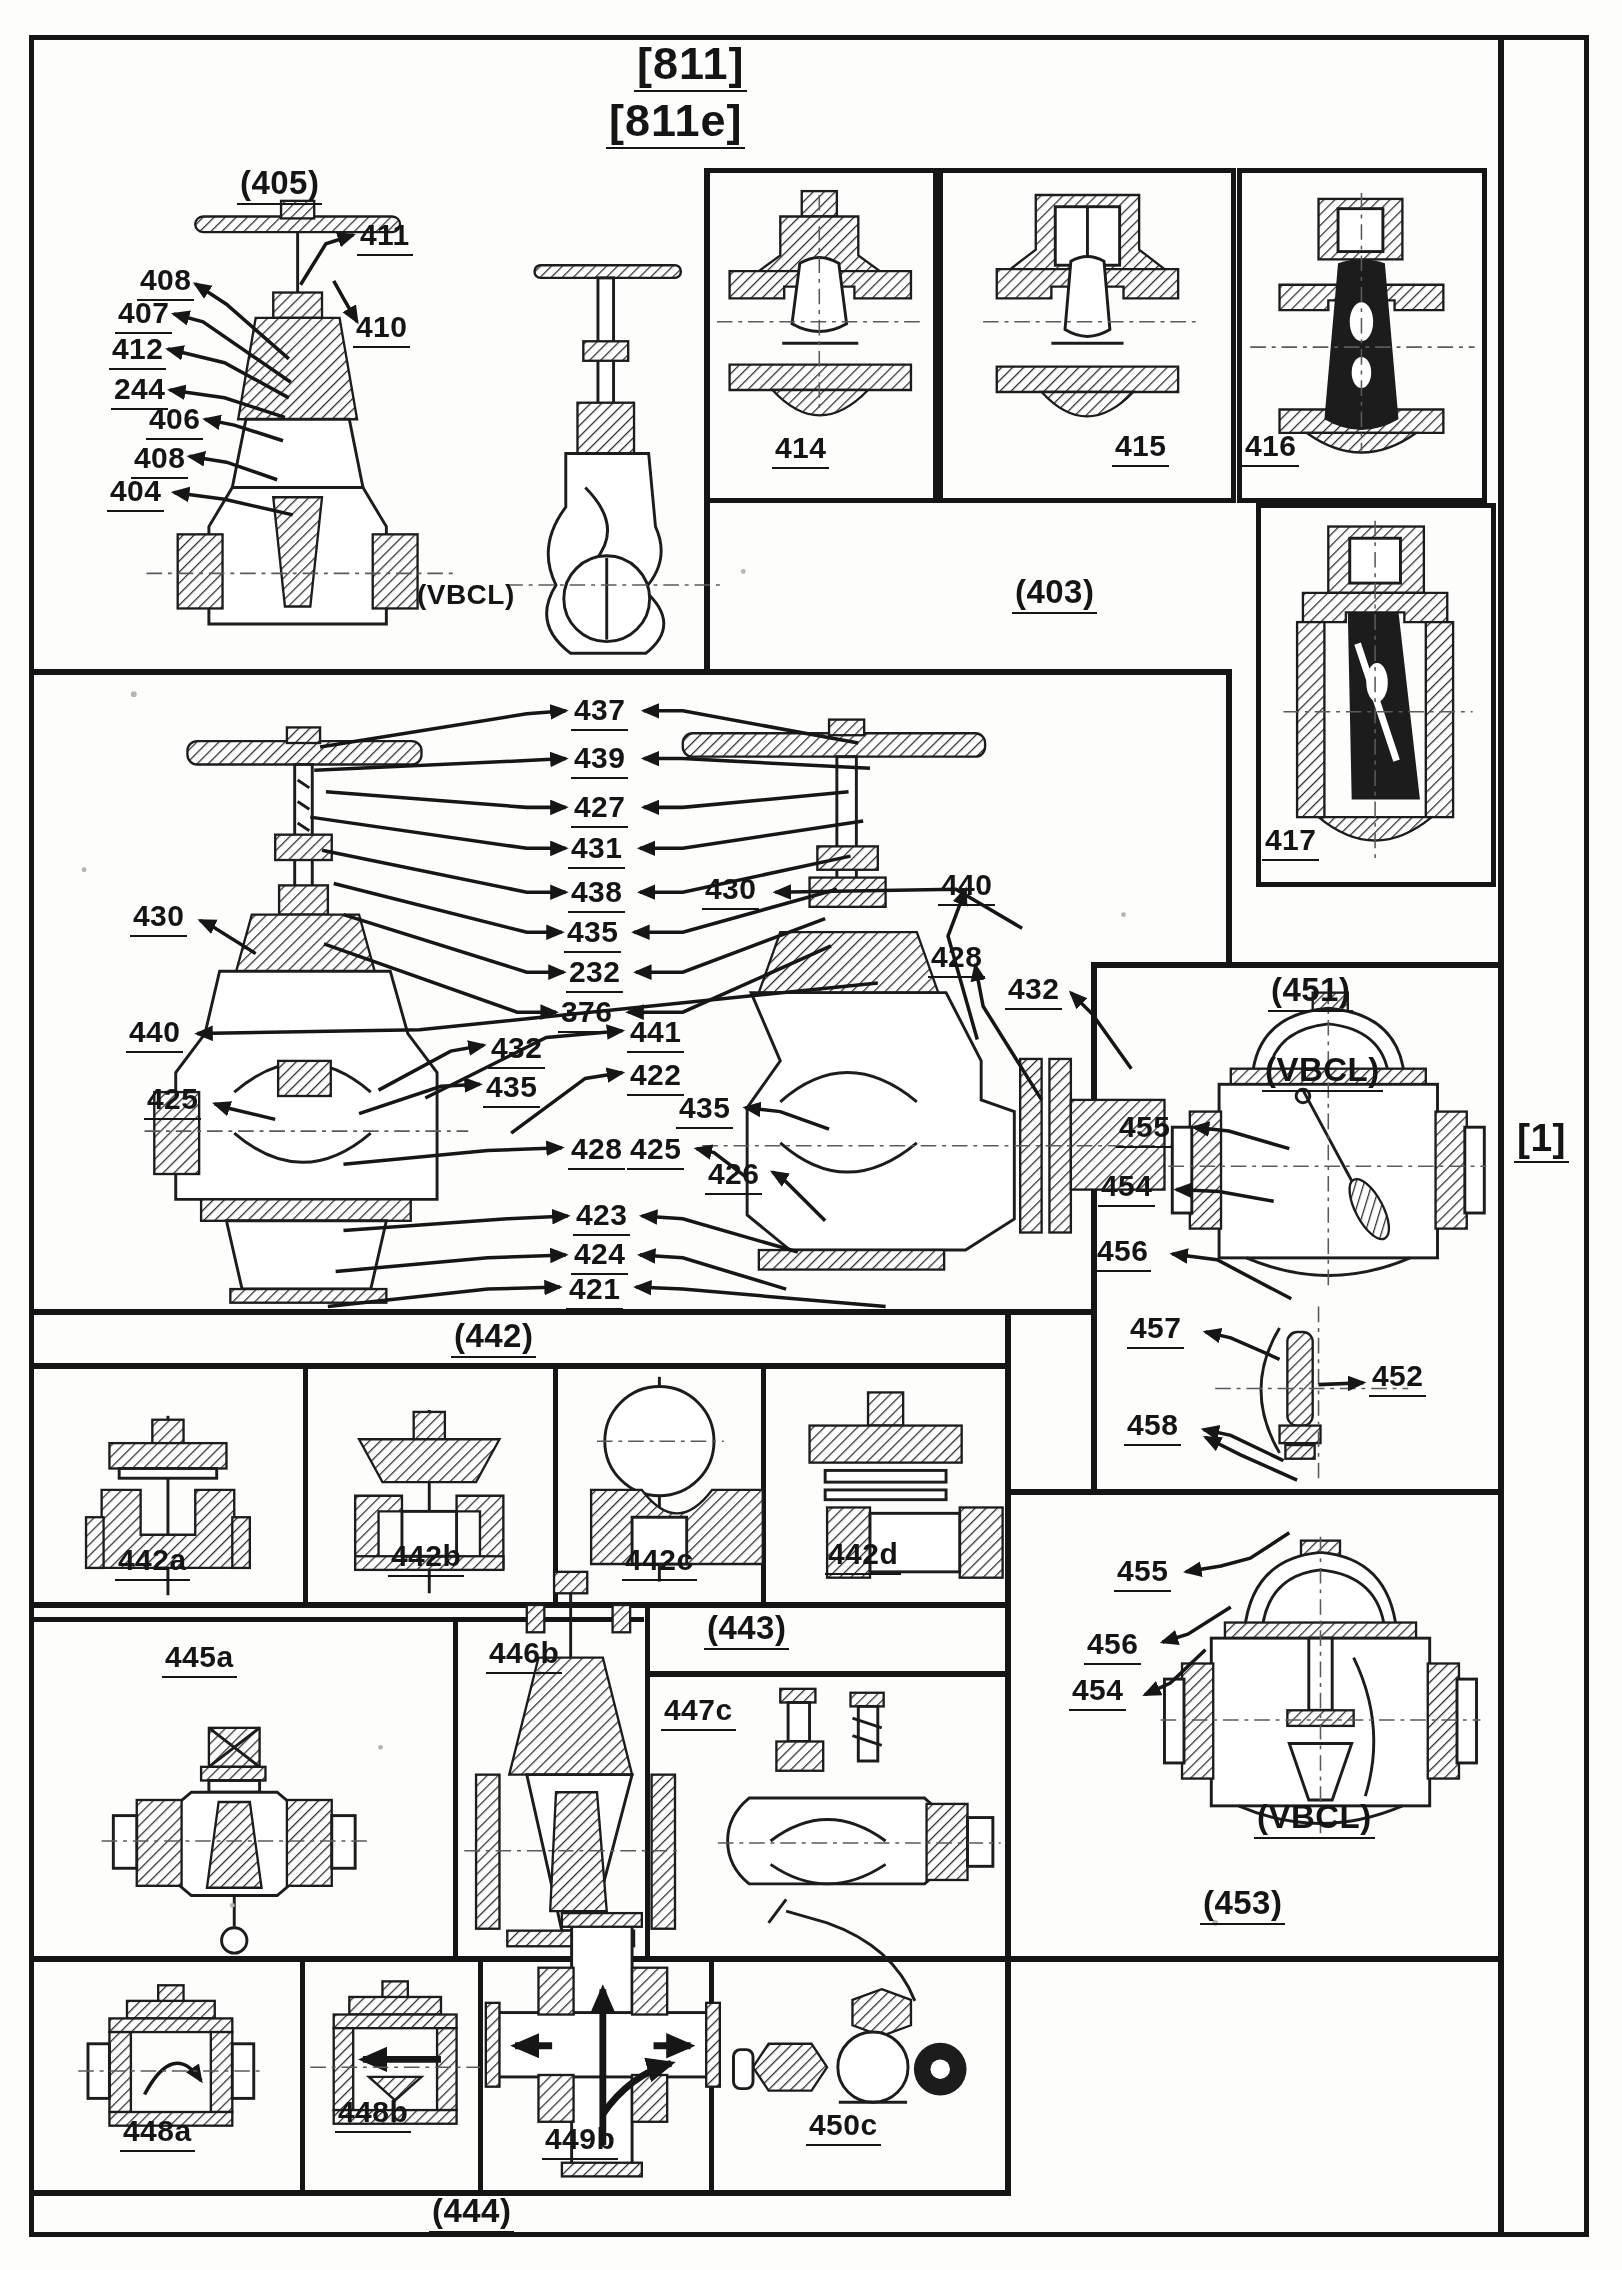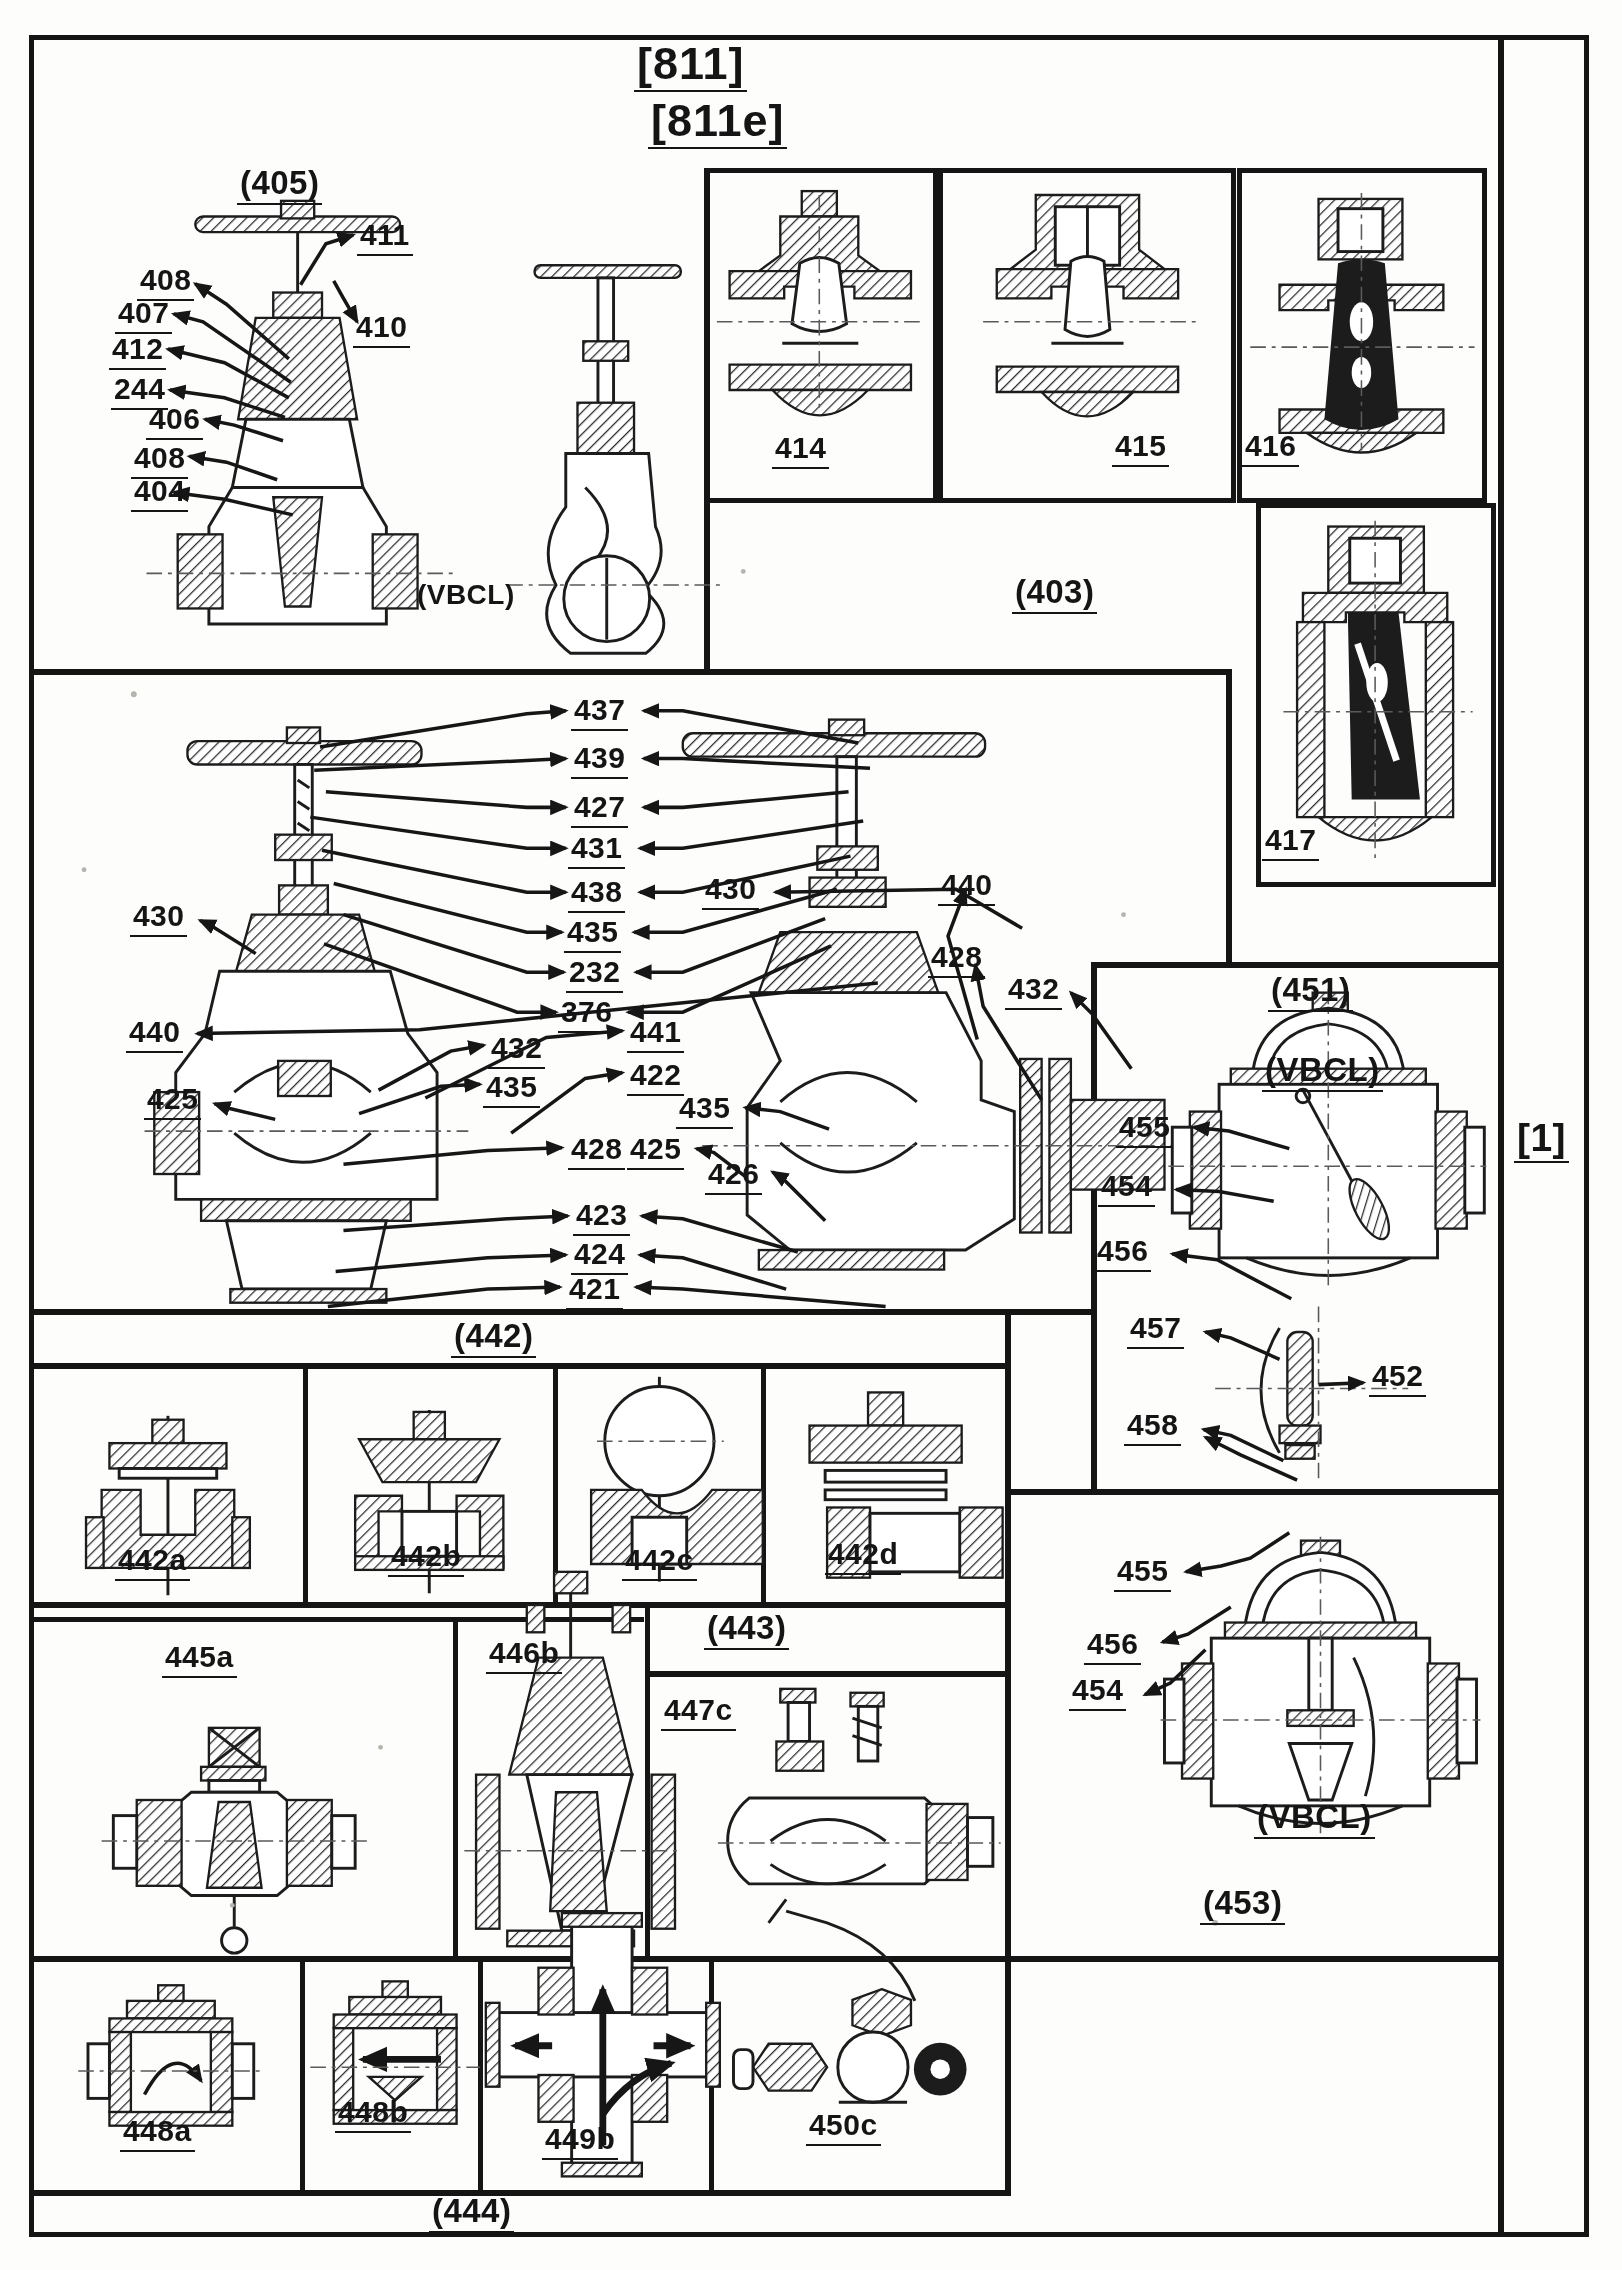--- a/index.html
+++ b/index.html
@@ -441,33 +441,33 @@
     <circle cx="552" cy="1716" r="3" class="spk"></circle>
       <circle cx="390" cy="1792" r="2.5" class="spk"></circle>
     <circle cx="1246" cy="1972" r="3" class="spk"></circle>
       <circle cx="762" cy="586" r="2.5" class="spk"></circle>
     <circle cx="1152" cy="938" r="2.5" class="spk"></circle>
       <circle cx="238" cy="1954" r="2.5" class="spk"></circle>
   </g>
 </svg>
 
 <div class="co big" style="left:634px;top:41px">[811]</div>
-<div class="co big" style="left:648px;top:98px">[811e]</div>
+<div class="co big" style="left:606px;top:98px">[811e]</div>
 <div class="co" style="left:1514px;top:1118px;font-size:39px">[1]</div>
 
 <div class="co ttl" style="left:237px;top:166px">(405)</div>
 <div class="co" style="left:357px;top:220px">411</div>
 <div class="co" style="left:353px;top:312px">410</div>
 <div class="co" style="left:137px;top:265px">408</div>
 <div class="co" style="left:115px;top:298px">407</div>
 <div class="co" style="left:109px;top:334px">412</div>
 <div class="co" style="left:111px;top:374px">244</div>
 <div class="co" style="left:146px;top:404px">406</div>
 <div class="co" style="left:131px;top:443px">408</div>
-<div class="co" style="left:131px;top:476px">404</div>
+<div class="co" style="left:107px;top:476px">404</div>
 <div class="co nou" style="left:414px;top:581px;font-size:28px">(VBCL)</div>
 
 <div class="co" style="left:772px;top:433px">414</div>
 <div class="co" style="left:1112px;top:431px">415</div>
 <div class="co" style="left:1242px;top:431px">416</div>
 <div class="co ttl" style="left:1012px;top:575px">(403)</div>
 <div class="co" style="left:1262px;top:825px">417</div>
 
 <div class="co" style="left:571px;top:695px">437</div>
 <div class="co" style="left:571px;top:743px">439</div>

